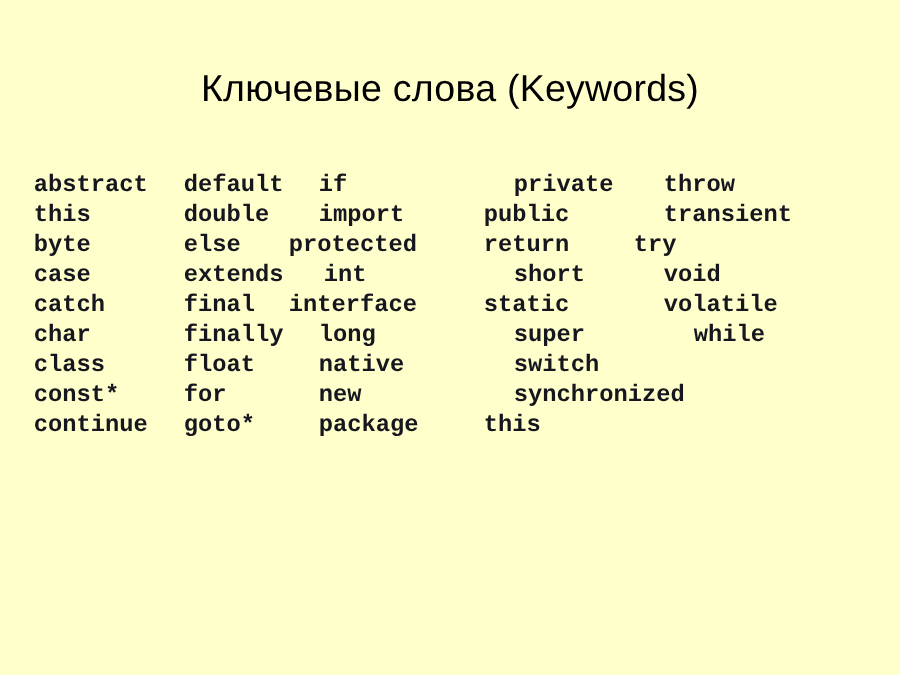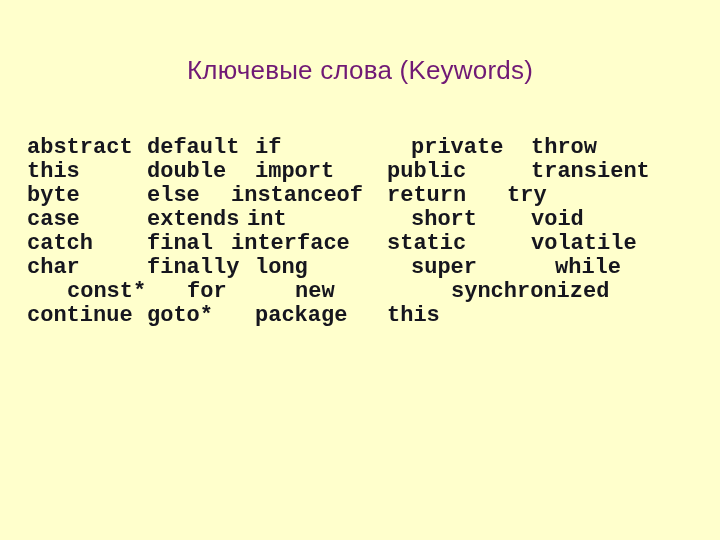--- a/index.html
+++ b/index.html
@@ -21,43 +21,43 @@
     background: #ffffcc;
     box-sizing: border-box;
   }
   #slide-title {
     position: absolute;
     left: 0;
     top: 55px;
     width: 720px;
     text-align: center;
     font-family: "Liberation Sans", sans-serif;
-    font-size: 26px;
+    font-size: 30px;
     font-weight: 400;
-    color: #701a75;
+    color: #000000;
     letter-spacing: 0.2px;
     white-space: nowrap;
   }
   #keyword-block {
     position: absolute;
     left: 27px;
     top: 136px;
     width: 670px;
   }
   .keyword-row {
     position: relative;
     height: 24px;
     line-height: 24px;
     white-space: nowrap;
   }
   .keyword {
     position: absolute;
     top: 0;
     font-family: "Liberation Mono", "DejaVu Sans Mono", monospace;
-    font-size: 22px;
+    font-size: 19px;
     font-weight: bold;
     color: #16161e;
     letter-spacing: 0px;
     line-height: 24px;
   }
 </style>
 </head>
 <body>
 
 <div id="slide">
@@ -75,46 +75,52 @@
       <div class="keyword-row" style="height: 24px; line-height: 24px;">
         <span class="keyword" style="left: 0px;">this</span>
         <span class="keyword" style="left: 120px;">double</span>
         <span class="keyword" style="left: 228px;">import</span>
         <span class="keyword" style="left: 360px;">public</span>
         <span class="keyword" style="left: 504px;">transient</span>
       </div>
       <div class="keyword-row" style="height: 24px; line-height: 24px;">
         <span class="keyword" style="left: 0px;">byte</span>
         <span class="keyword" style="left: 120px;">else</span>
-        <span class="keyword" style="left: 204px;">instanceof</span>
+        <span class="keyword" style="left: 204px;">protected</span>
         <span class="keyword" style="left: 360px;">return</span>
         <span class="keyword" style="left: 480px;">try</span>
       </div>
       <div class="keyword-row" style="height: 24px; line-height: 24px;">
         <span class="keyword" style="left: 0px; text-align: center;">case</span>
         <span class="keyword" style="left: 120px;">extends</span>
-        <span class="keyword" style="left: 220px;">int</span>
+        <span class="keyword" style="left: 232px;">int</span>
         <span class="keyword" style="left: 384px;">short</span>
         <span class="keyword" style="left: 504px;">void</span>
       </div>
       <div class="keyword-row" style="height: 24px; line-height: 24px;">
         <span class="keyword" style="left: 0px;">catch</span>
         <span class="keyword" style="left: 120px;">final</span>
         <span class="keyword" style="left: 204px;">interface</span>
         <span class="keyword" style="left: 360px;">static</span>
         <span class="keyword" style="left: 504px;">volatile</span>
       </div>
       <div class="keyword-row" style="height: 24px; line-height: 24px;">
         <span class="keyword" style="left: 0px;">char</span>
         <span class="keyword" style="left: 120px;">finally</span>
         <span class="keyword" style="left: 228px;">long</span>
         <span class="keyword" style="left: 384px; text-align: center;">super</span>
         <span class="keyword" style="left: 528px;">while</span>
       </div>
-      <div class="keyword-row" style="height: 24px; line-height: 24px; margin-left: 40px;">
+      <div class="keyword-row" style="height: 24px; line-height: 24px;">
+        <span class="keyword" style="left: 0px;">class</span>
+        <span class="keyword" style="left: 120px;">float</span>
+        <span class="keyword" style="left: 228px;">native</span>
+        <span class="keyword" style="left: 384px;">switch</span>
+      </div>
+      <div class="keyword-row" style="height: 24px; line-height: 24px;">
         <span class="keyword" style="left: 0px;">const*</span>
         <span class="keyword" style="left: 120px;">for</span>
         <span class="keyword" style="left: 228px;">new</span>
         <span class="keyword" style="left: 384px;">synchronized</span>
       </div>
       <div class="keyword-row" style="height: 24px; line-height: 24px;">
         <span class="keyword" style="left: 0px;">continue</span>
         <span class="keyword" style="left: 120px;">goto*</span>
         <span class="keyword" style="left: 228px;">package</span>
         <span class="keyword" style="left: 360px;">this</span>

